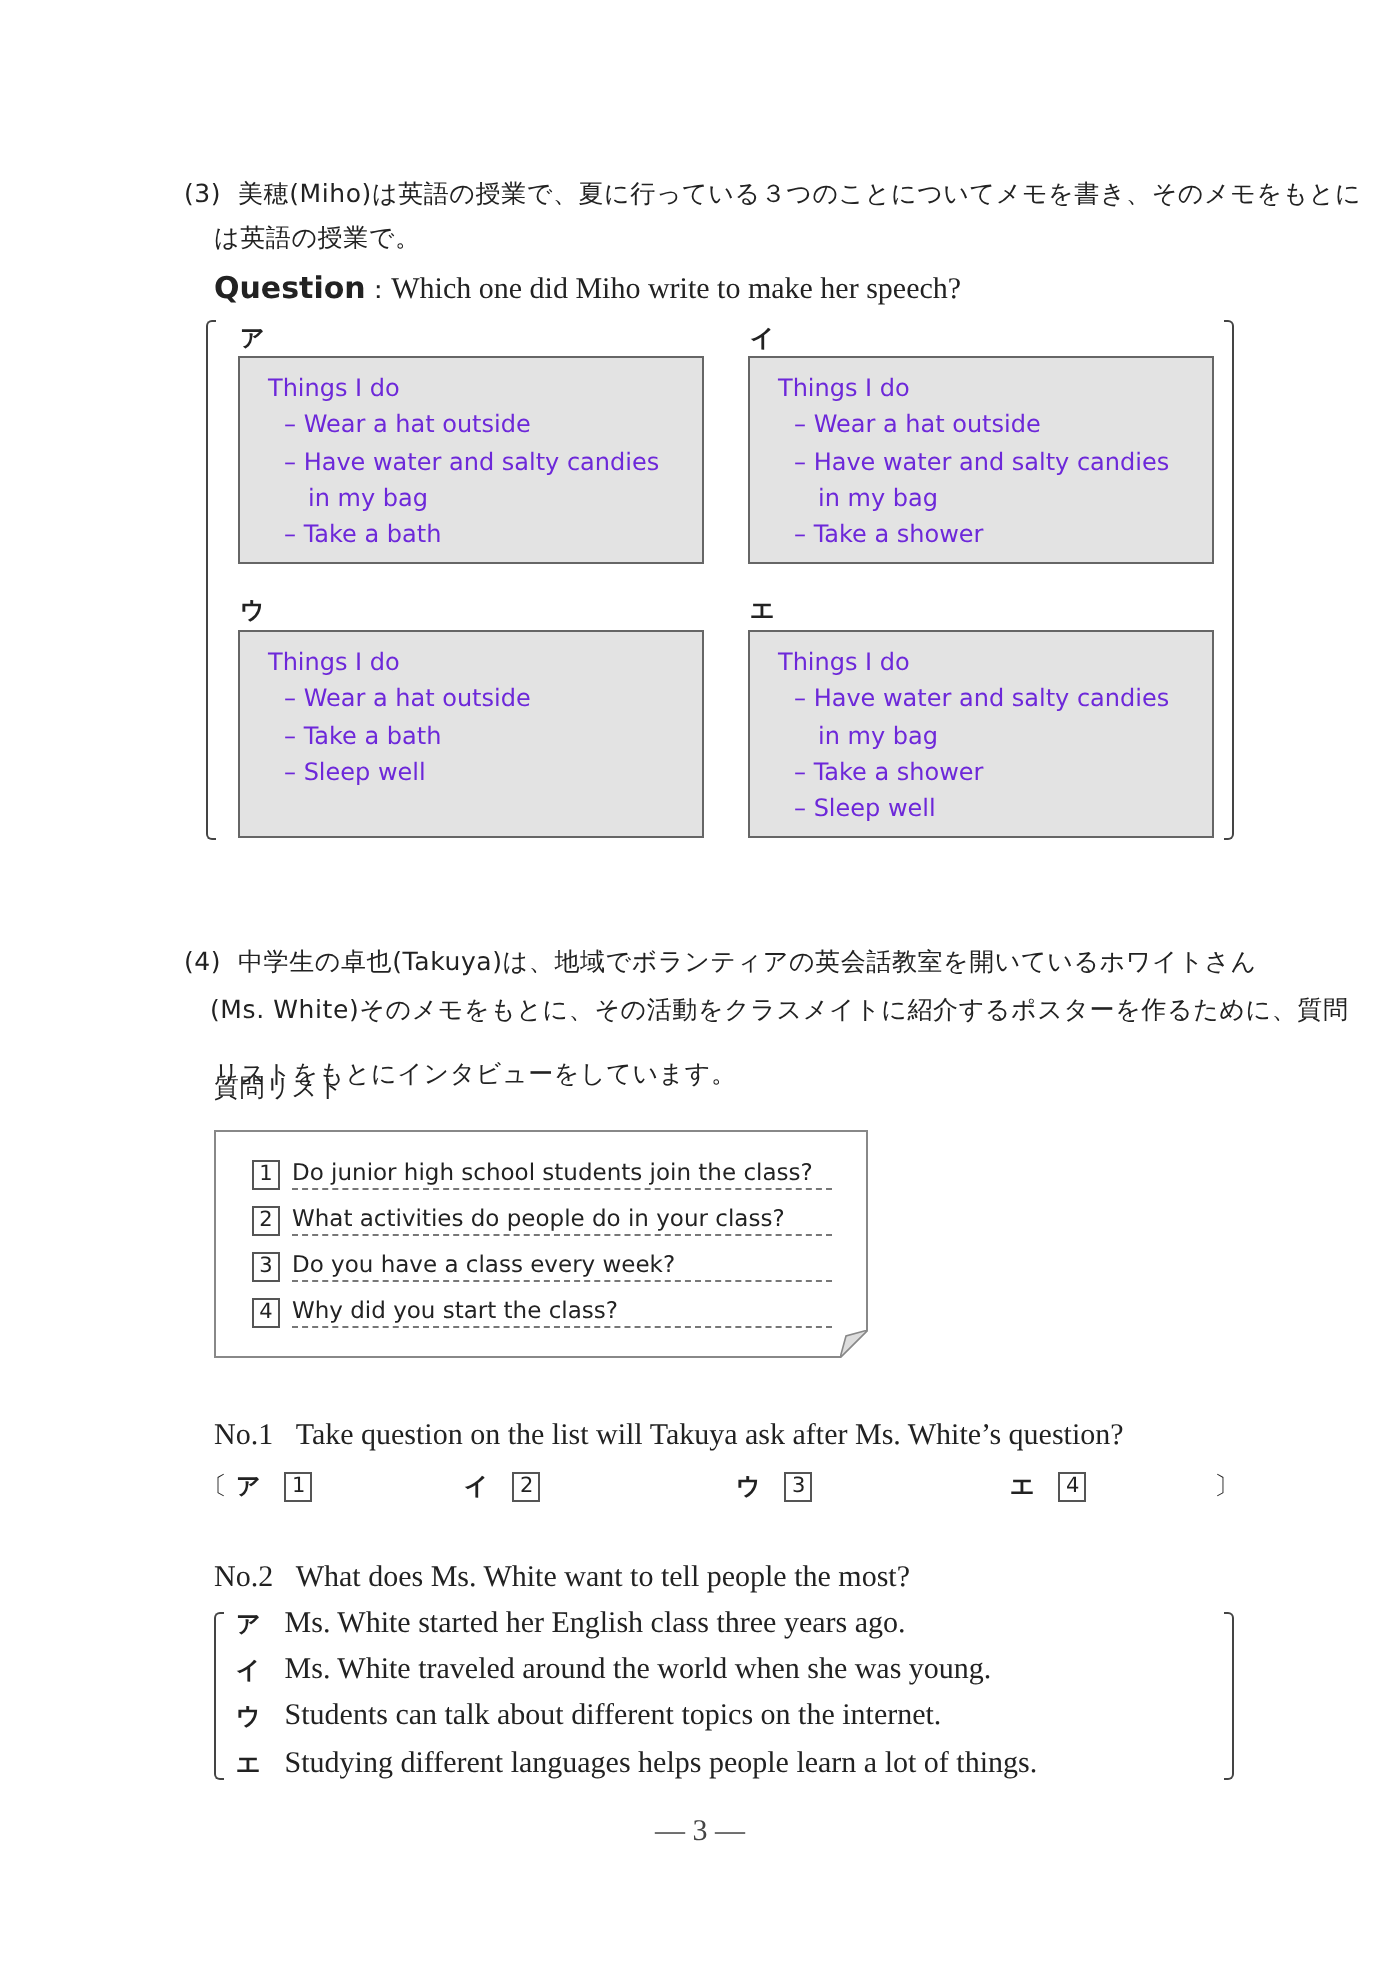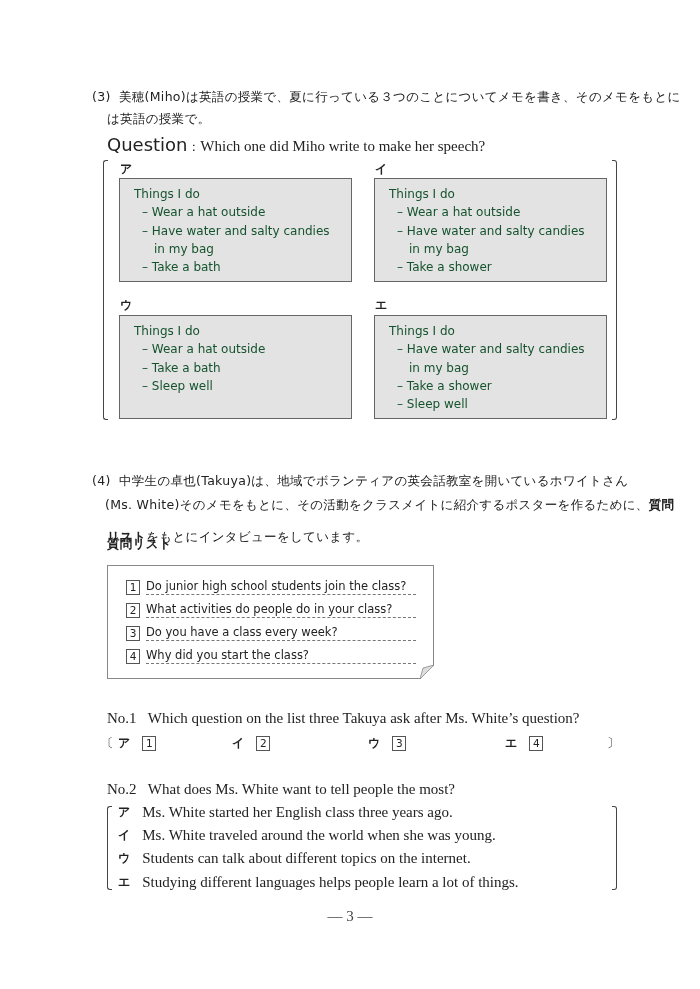--- a/index.html
+++ b/index.html
@@ -1,25 +1,25 @@
 <!DOCTYPE html>
 <html><head>
 <meta charset="utf-8">
 <style>
   html,body{margin:0;padding:0;background:#fff;}
   body{width:700px;height:989px;position:relative;overflow:hidden;color:#222;
        font-family:"DejaVu Serif","Liberation Serif",serif;}
   .abs{position:absolute;}
   .jp{font-family:"DejaVu Sans","Liberation Sans",sans-serif;font-size:12.5px;letter-spacing:0.3px;}
   .serif{font-family:"Liberation Serif","DejaVu Serif",serif;font-size:15px;}
-  .bold{font-weight:bold;}
-  .qlabel{font-family:"DejaVu Sans","Liberation Sans",sans-serif;font-weight:normal;font-size:18px;text-align:center;}
+  .bold{font-weight:normal;}
+  .qlabel{font-family:"DejaVu Sans","Liberation Sans",sans-serif;font-weight:bold;font-size:15px;text-align:center;}
   .kana{font-family:"DejaVu Sans","Liberation Sans",sans-serif;font-weight:bold;font-size:12px;}
   .memo{position:absolute;background:#e3e3e3;border:1px solid #666;box-sizing:border-box;
-        font-family:"DejaVu Sans","Liberation Sans",sans-serif;font-size:12px;color:#14532d;
+        font-family:"DejaVu Sans","Liberation Sans",sans-serif;font-size:12px;color:#6d28d9;
         padding:6px 0 0 14px;line-height:18.3px;}
   .memo .item{padding-left:8px;}
   .memo .cont{padding-left:20px;}
   .bracket-l{position:absolute;border:1px solid #444;border-right:none;width:4px;border-radius:3px 0 0 3px;}
   .bracket-r{position:absolute;border:1px solid #444;border-left:none;width:4px;border-radius:0 3px 3px 0;}
   .qlist{position:absolute;border:1px solid #888;box-sizing:border-box;background:#fff;}
   .qrow{position:absolute;left:18px;display:flex;align-items:center;
         font-family:"DejaVu Sans","Liberation Sans",sans-serif;font-size:11.5px;}
   .num{display:inline-block;width:12px;height:13px;border:1px solid #555;font-size:10.5px;
        text-align:center;line-height:13px;margin-right:6px;font-family:"DejaVu Sans",sans-serif;}
@@ -103,21 +103,21 @@
     <span class="num">4</span>
     <span class="qtext">Why did you start the class?</span>
   </div>
   <svg class="abs" style="right:-1px;bottom:-1px;" width="14" height="14">
     <polygon points="14,0 14,14 0,14" fill="#fff"></polygon>
     <polygon points="0,14 14,0 3,3" fill="#ddd" stroke="#888" stroke-width="0.8"></polygon>
   </svg>
 </div>
 
 <div class="abs serif" style="left:107px;top:710px;white-space:nowrap;">
-  <span>No.1</span>&nbsp;&nbsp;&nbsp;<span>Which question on the list three Takuya ask after Ms. White’s question?</span>
+  <span>No.1</span>&nbsp;&nbsp;&nbsp;<span>Take question on the list will Takuya ask after Ms. White’s question?</span>
 </div>
 <div class="abs jp" style="left:101px;top:735px;">〔</div>
 <div class="opt" style="left:118px;top:735px;">
   <span class="kana">ア</span>
   <span class="num">1</span>
 </div>
 <div class="opt" style="left:232px;top:735px;">
   <span class="kana">イ</span>
   <span class="num">2</span>
 </div>

